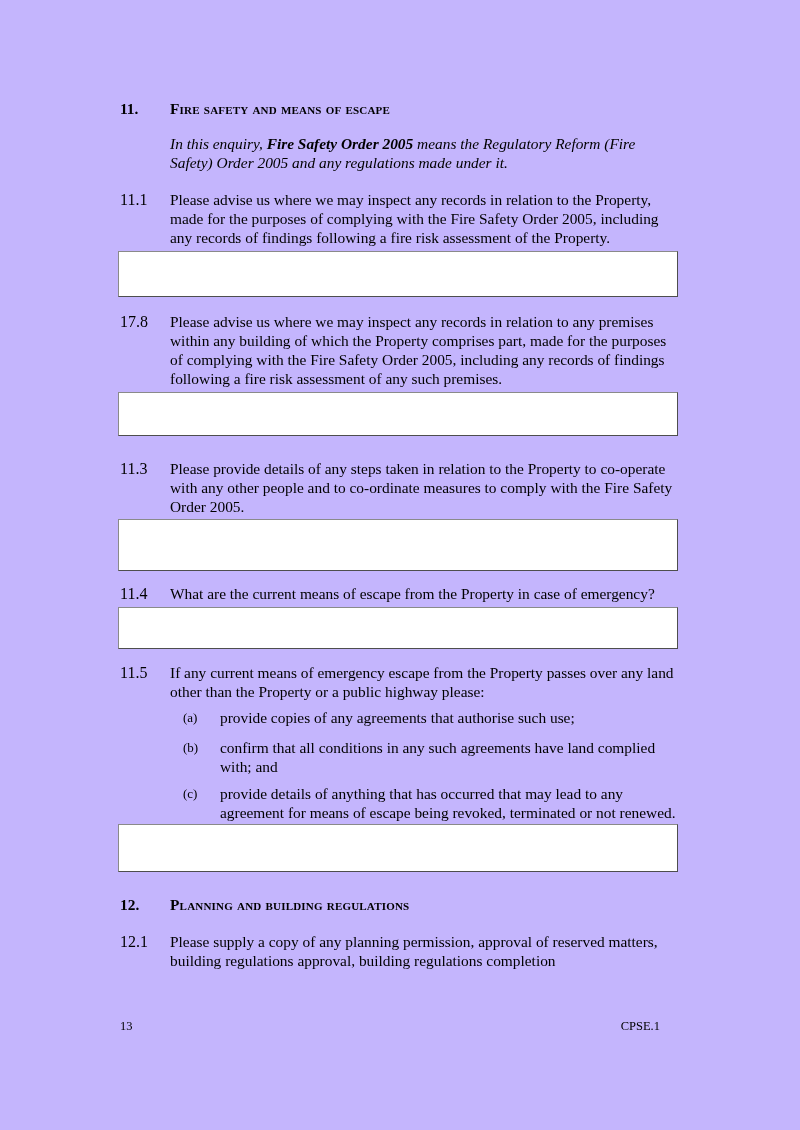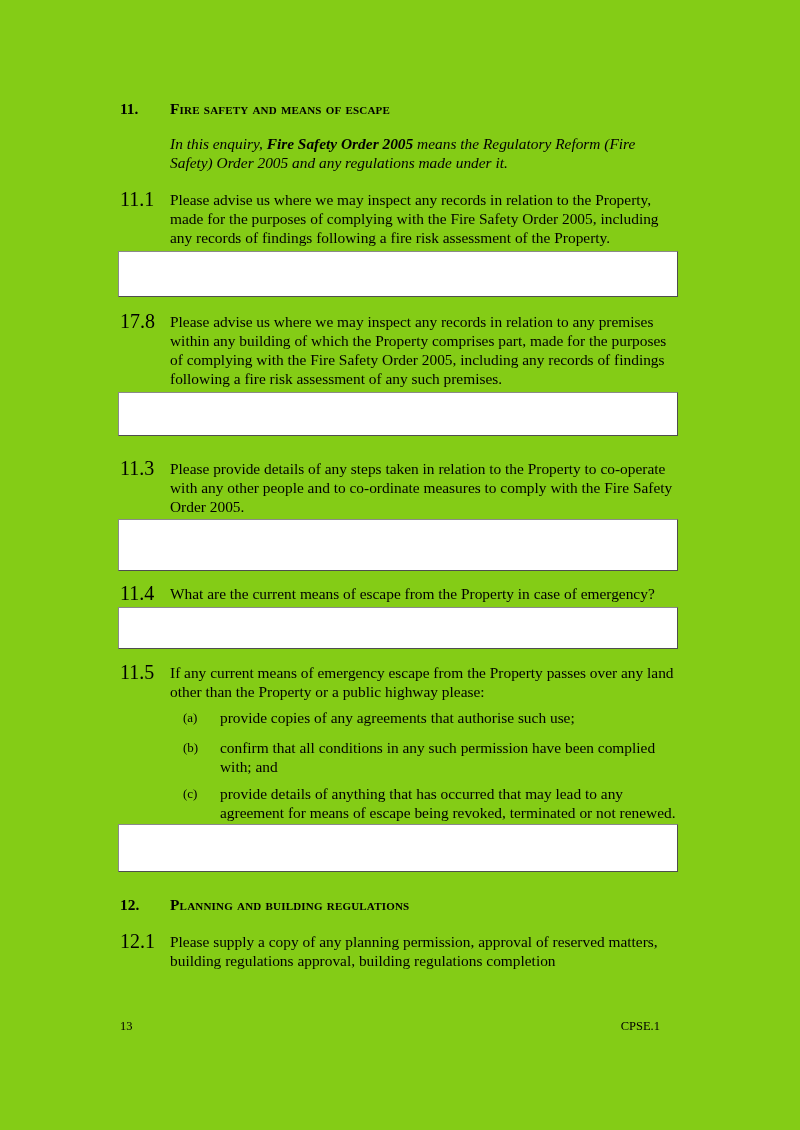--- a/index.html
+++ b/index.html
@@ -1,21 +1,21 @@
 <!DOCTYPE html>
 <html><head>
 <meta charset="utf-8">
 <style>
   * { margin: 0; padding: 0; box-sizing: border-box; }
   html, body { background: #ffffff; }
   .page {
     position: relative;
     width: 800px;
     height: 1130px;
-    background: #84cc16;
+    background: #c4b5fd;
     font-family: "Liberation Serif", "DejaVu Serif", serif;
     color: #000000;
     font-size: 15.4px;
     line-height: 19px;
     overflow: hidden;
   }
   .content {
     position: absolute;
     left: 118px;
     top: 99px;
@@ -40,21 +40,21 @@
     width: 506px;
   }
   .intro .bold { font-weight: bold; }
   .question {
     display: flex;
     padding-left: 2px;
   }
   .qnum {
     width: 50px;
     flex: none;
-    font-size: 20px;
+    font-size: 16px;
   }
   .qtext { flex: 1; }
   .subitem {
     display: flex;
     margin-left: 65px;
   }
   .sublabel {
     width: 37px;
     flex: none;
     font-size: 13px;
@@ -145,21 +145,21 @@
     <div class="question mt14">
       <span class="qnum">11.5</span>
       <div class="qtext">If any current means of emergency escape from the Property passes over any land other than the Property or a public highway please:</div>
     </div>
     <div class="subitem mt7">
       <span class="sublabel">(a)</span>
       <div class="subtext">provide copies of any agreements that authorise such use;</div>
     </div>
     <div class="subitem mt11">
       <span class="sublabel">(b)</span>
-      <div class="subtext">confirm that all conditions in any such permission have been complied with; and</div>
+      <div class="subtext">confirm that all conditions in any such agreements have land complied with; and</div>
     </div>
     <div class="subitem mt8">
       <span class="sublabel">(c)</span>
       <div class="subtext">provide details of anything that has occurred that may lead to any agreement for means of escape being revoked, terminated or not renewed.</div>
     </div>
     <div class="answer-box mt2 h48"></div>
 
     <div class="section-heading mt13">
       <span class="num">12.</span>
       <span class="title">Planning and building regulations</span>

